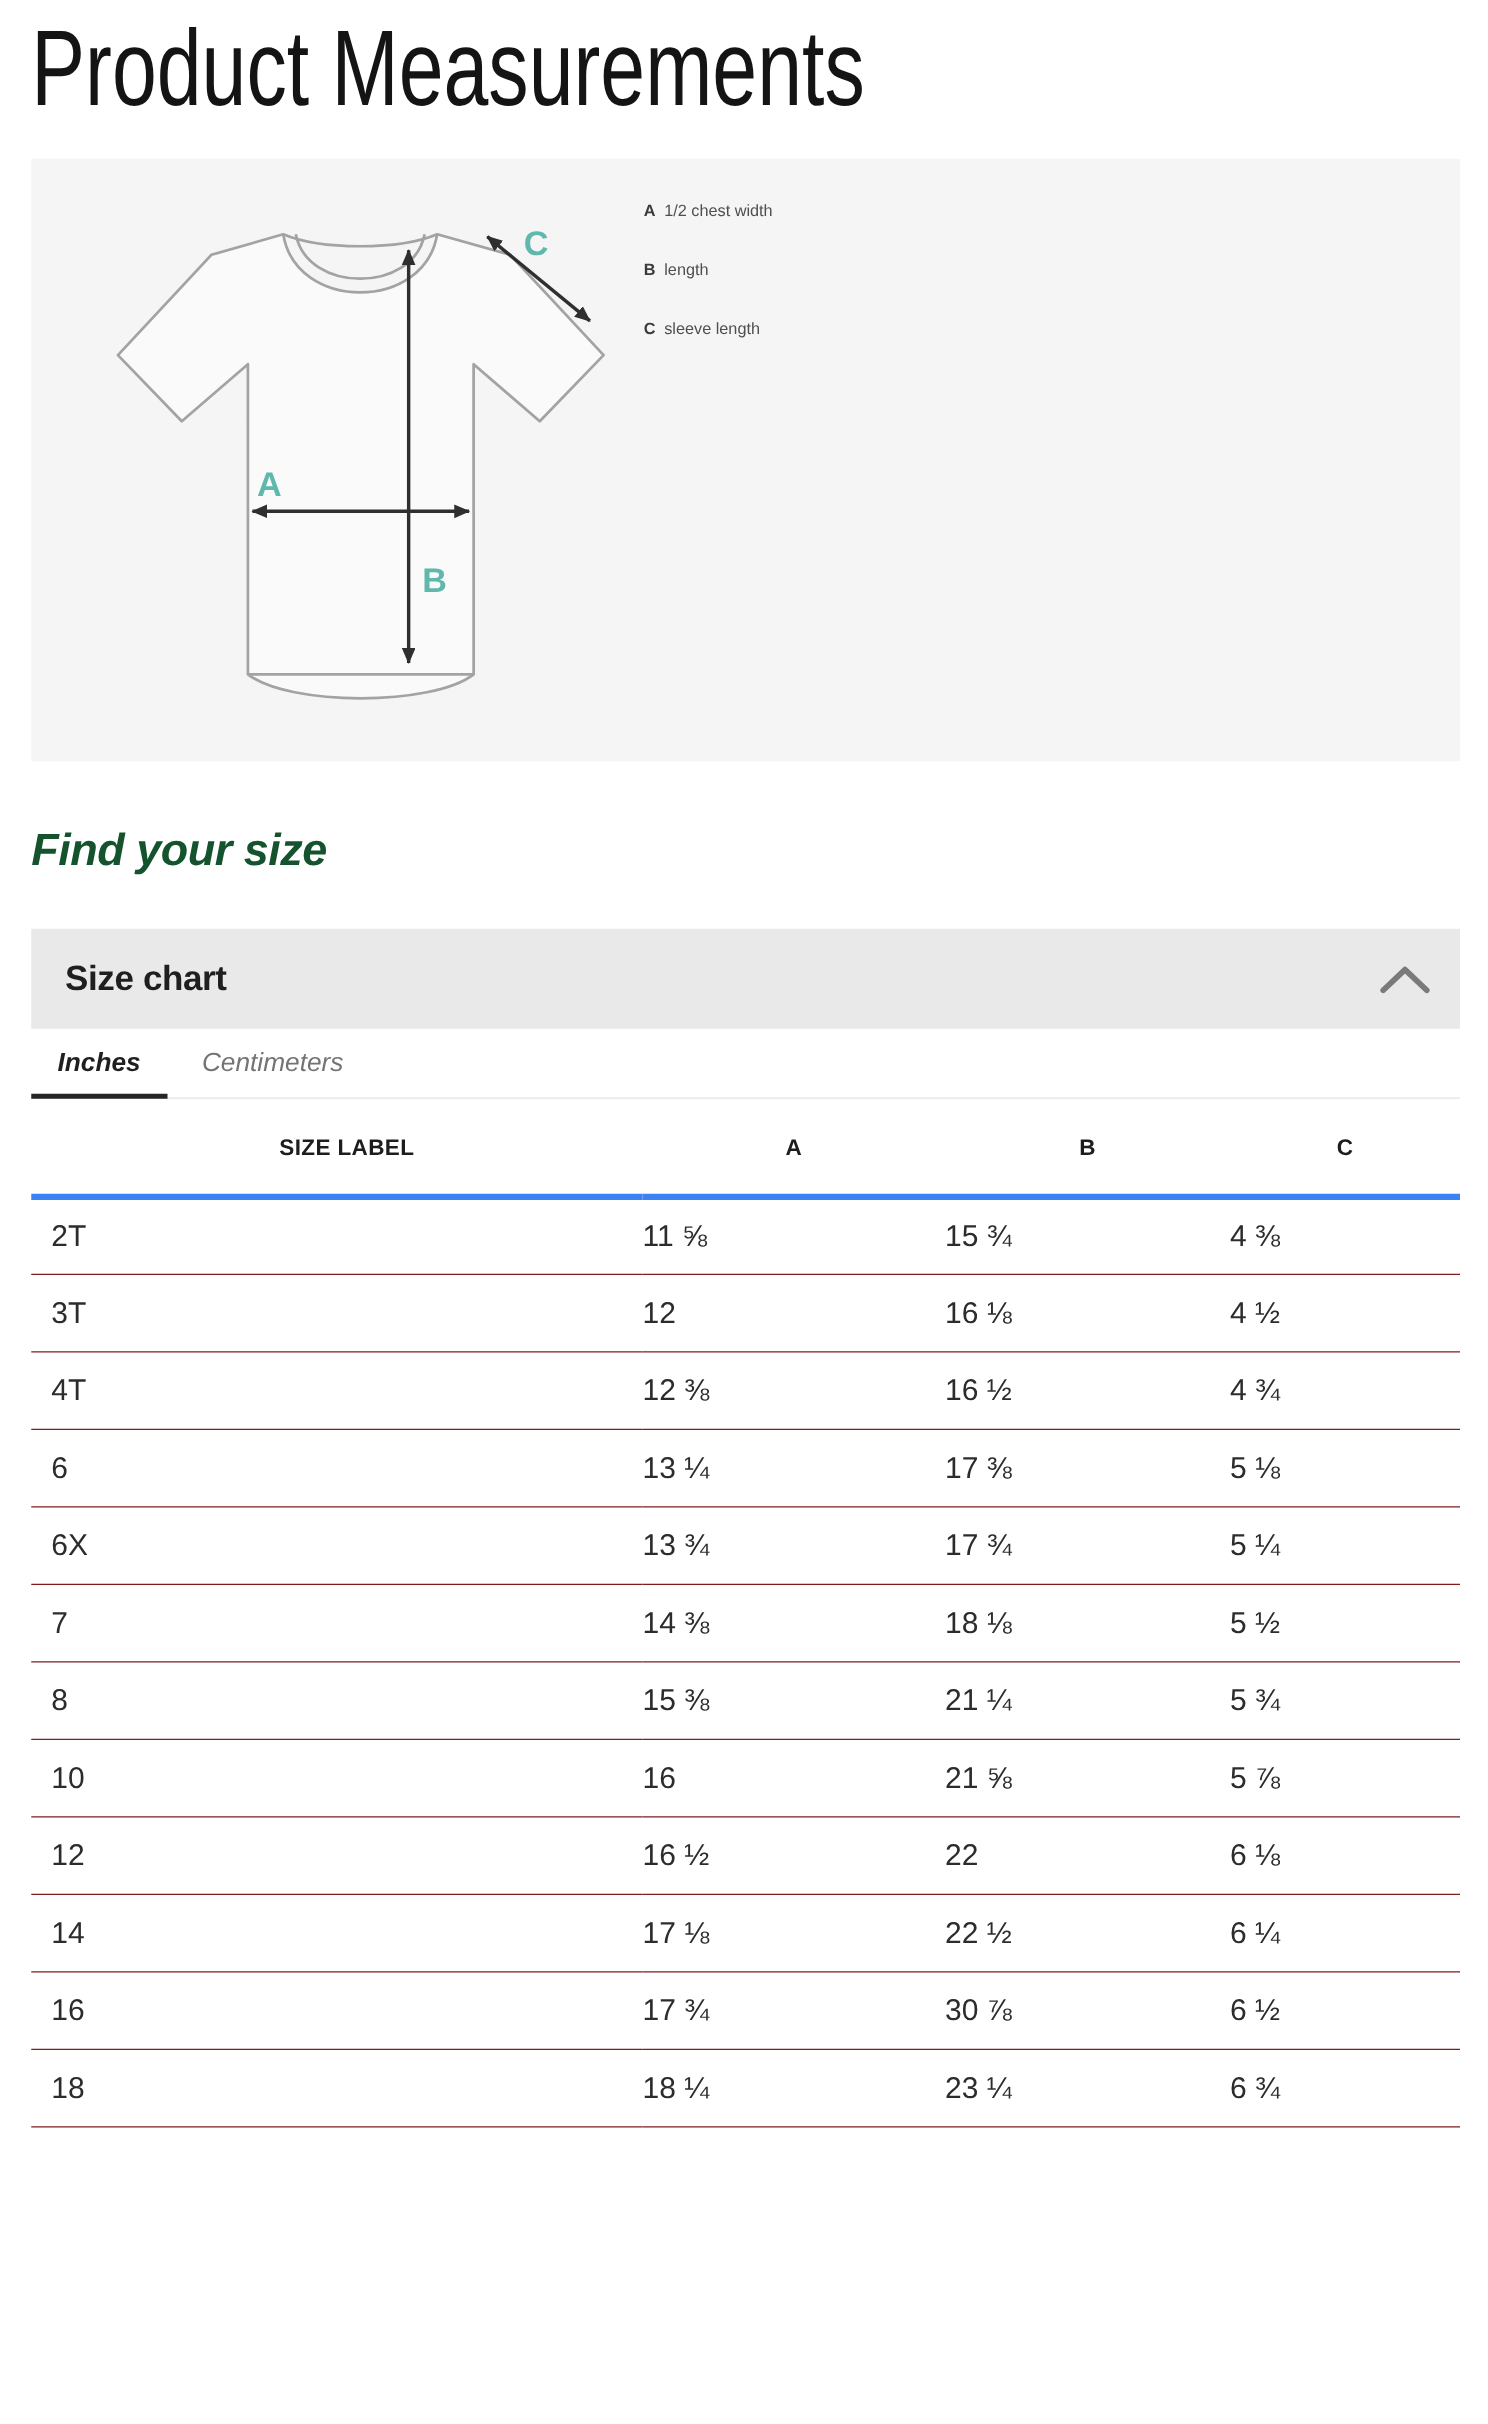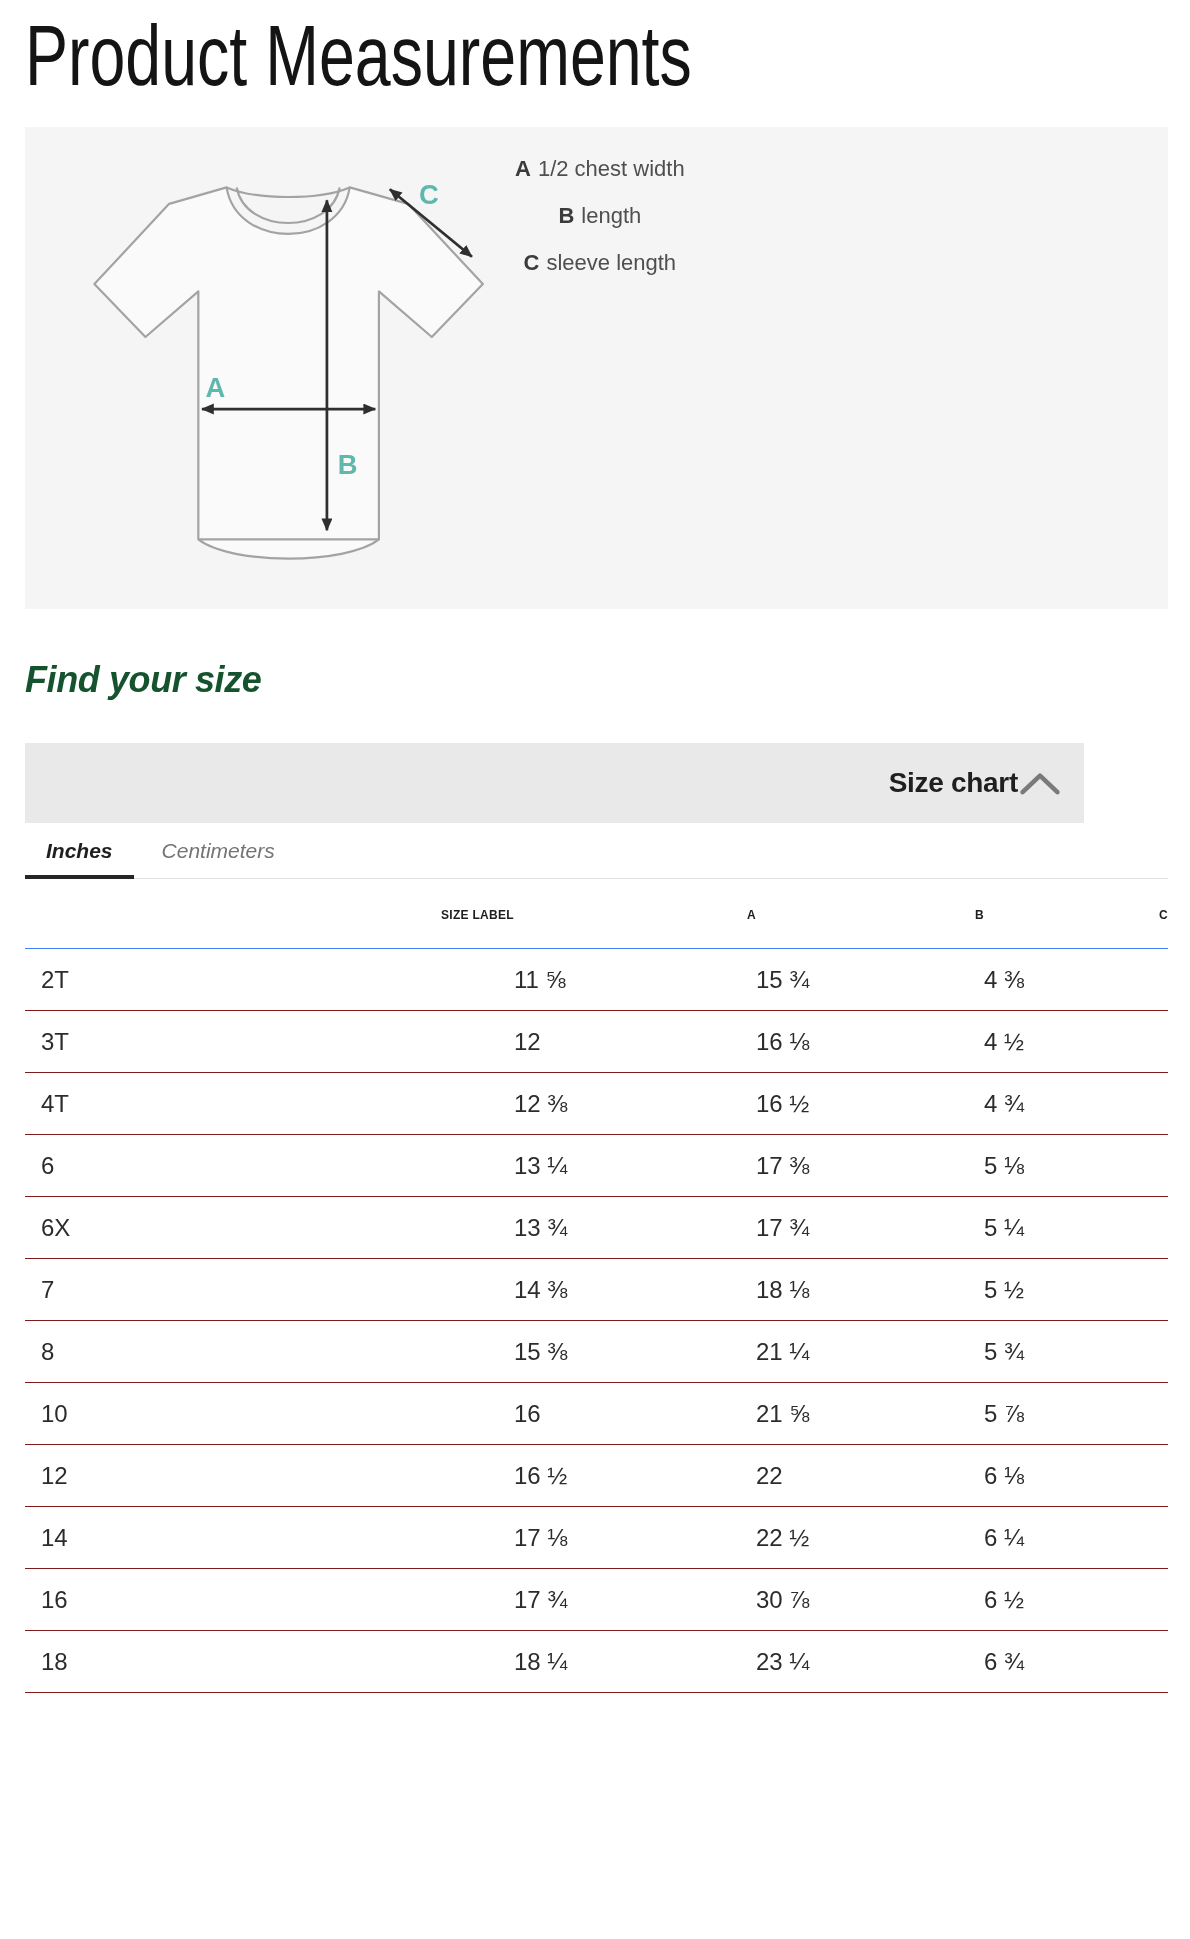--- a/index.html
+++ b/index.html
@@ -29,37 +29,37 @@
   .diagram-box {
     position: relative;
     margin-top: 26px; height: 482px; width: 1143px;
     background: #f5f5f5;
   }
   .diagram-box svg.tshirt {
     position: absolute; left: 42px; top: 10px;
     width: 456px; height: 462px;
   }
   .legend { position: absolute; left: 490px; top: 30px; list-style: none; }
-  .legend li { font-size: 22px; line-height: 24px; margin-bottom: 23px; color: #4f4f4f; text-align: center; }
+  .legend li { font-size: 13px; line-height: 24px; margin-bottom: 23px; color: #4f4f4f; }
   .legend b { color: #3b3b3b; font-weight: 700; margin-right: 7px; }
 
   .teal-letter { fill: var(--accent, #5fb8ac); font-weight: 700; font-size: 30px;
                  font-family: "Liberation Sans", sans-serif; }
 
   
   h2.find-size {
     margin-top: 50px;
     font-size: 36px; font-weight: 700; color: #14532d; letter-spacing: -.4px; font-style: italic;
   }
 
   
   .accordion {
-    margin-top: 42px; height: 80px; width: 1059px;
+    margin-top: 42px; height: 80px; width: 1143px;
     background: #e9e9e9;
-    display: flex; align-items: center; justify-content: flex-end;
+    display: flex; align-items: center; justify-content: space-between;
     padding: 0 22px 0 27px; cursor: pointer;
   }
   .accordion .acc-title { font-size: 28px; font-weight: 700; color: #1f1f1f; letter-spacing: -.3px; }
   .accordion svg { display: block; }
 
   
   .tabs {
     width: 1143px; height: 56px;
     display: flex; align-items: stretch;
     border-bottom: 1px solid #e3e3e3;
@@ -72,23 +72,23 @@
   .tab + .tab { margin-left: 7px; }
   .tab.active { color: #1f1f1f; font-weight: 700; }
   .tab.active::after {
     content: ""; position: absolute; left: 0; right: 0; bottom: -1px;
     height: 4px; background: #262626;
   }
 
   
   table.size-table { width: 1143px; border-collapse: collapse; table-layout: fixed; }
   table.size-table th {
-    text-align: right; font-size: 12px; font-weight: 700; color: #1d1d1d;
+    text-align: center; font-size: 18px; font-weight: 700; color: #1d1d1d;
     letter-spacing: .3px; padding: 29px 0 26px;
-    border-bottom: 1px solid #3b82f6;
+    border-bottom: 5px solid #3b82f6;
   }
   table.size-table th.c0 { padding-left: 16px; }
   table.size-table td {
     font-size: 24px; color: #2c2c2c; height: 62px;
     border-bottom: 1px solid #7f1d1d; padding: 0;
   }
   table.size-table td.c0 { padding-left: 16px; }
 </style>
 </head>
 <body>

